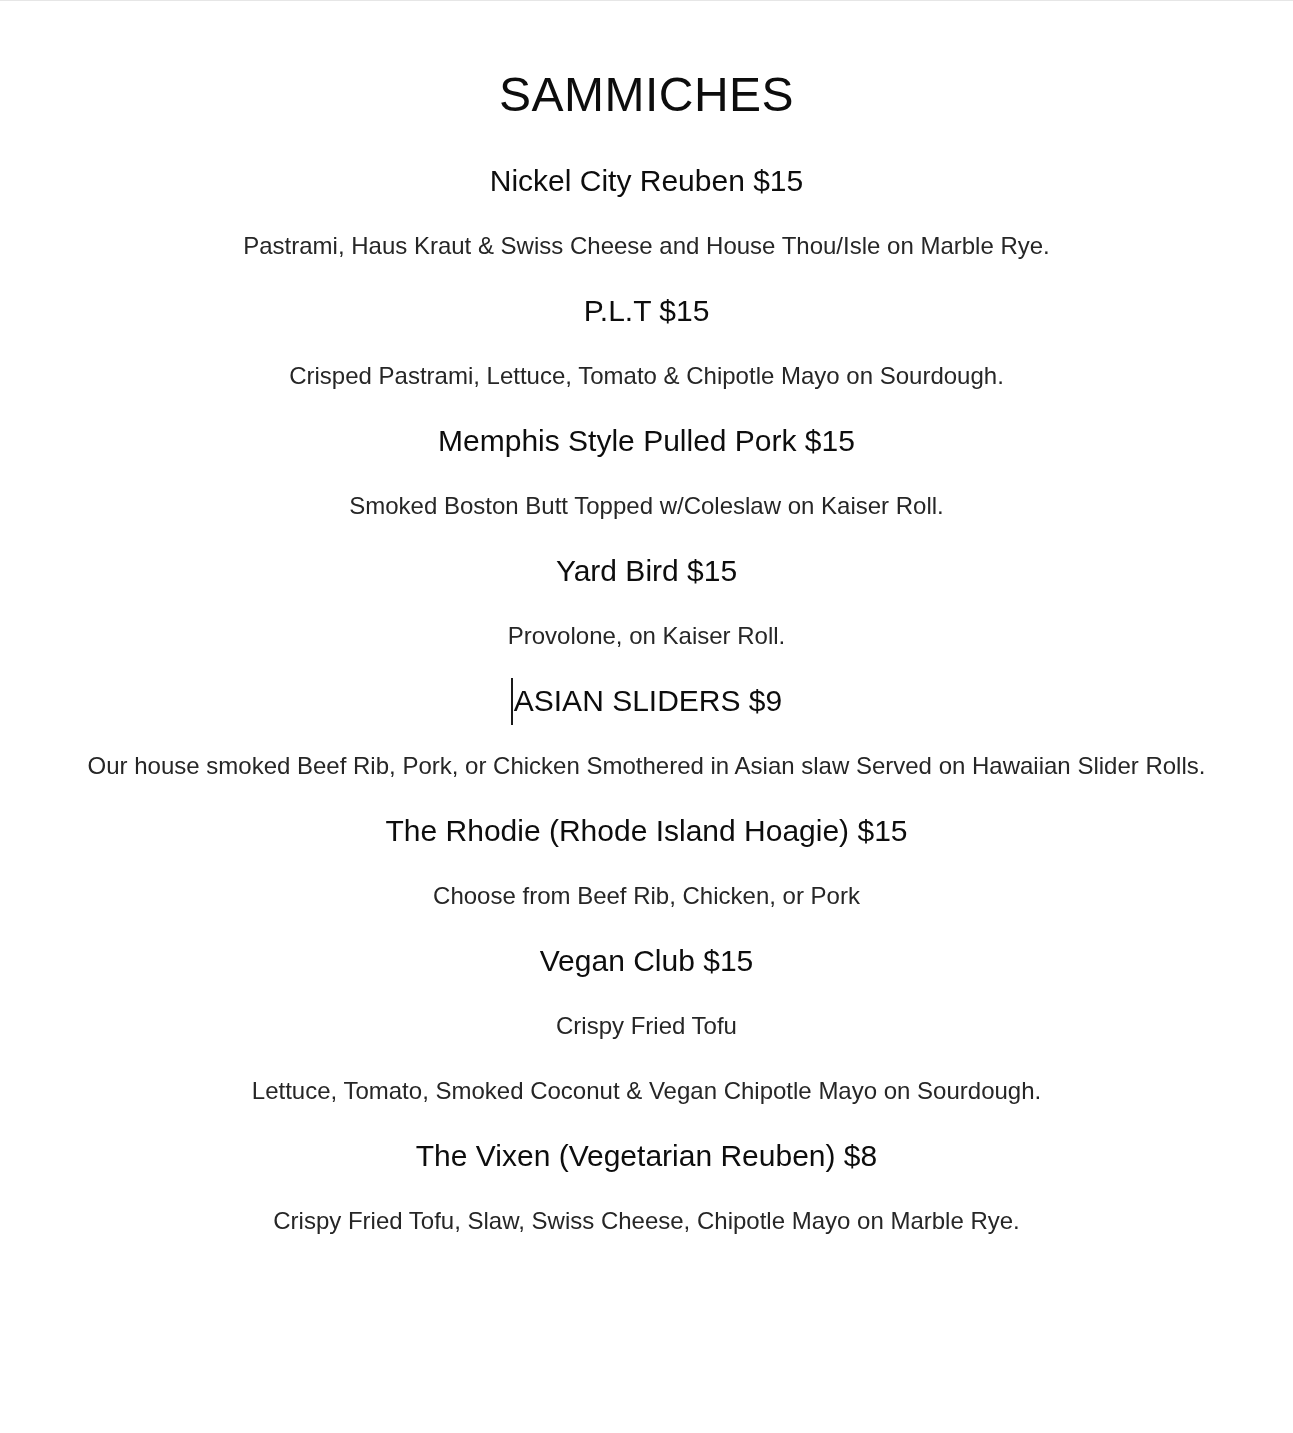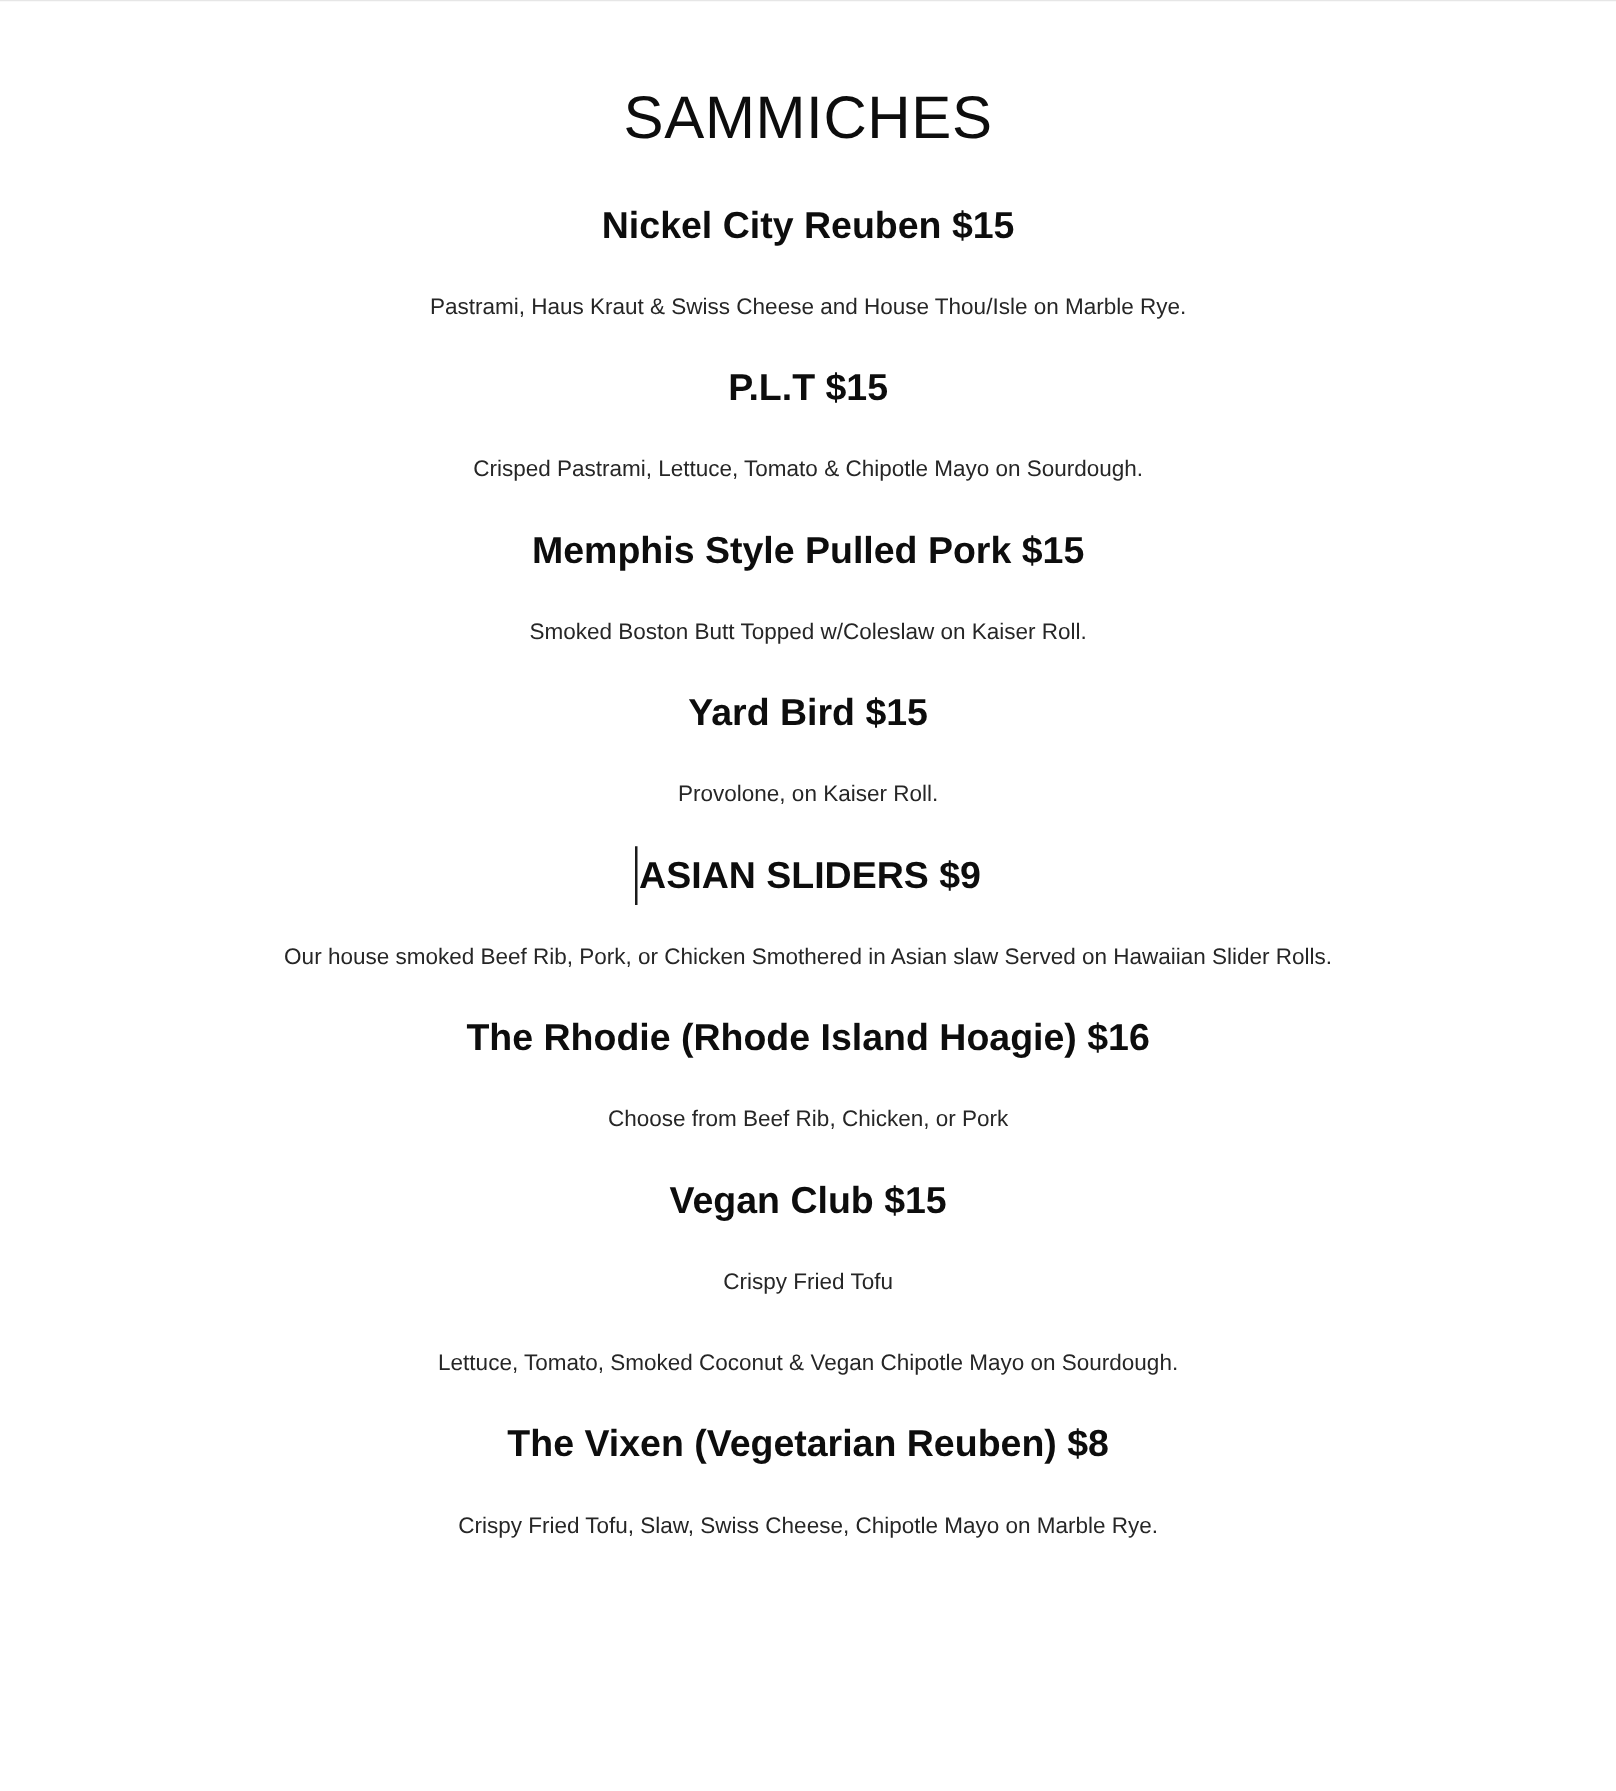--- a/index.html
+++ b/index.html
@@ -29,26 +29,26 @@
     margin: 0 0 14px 0;
     font-size: 48px;
     font-weight: 400;
     line-height: 78px;
     color: #0d0d0d;
     letter-spacing: 0.5px;
   }
   p.line {
     margin: 0;
     line-height: 65px;
-    font-size: 18px;
+    font-size: 24px;
     white-space: nowrap;
   }
   p.heading {
     font-size: 30px;
-    font-weight: 700;
+    font-weight: 400;
     color: #0d0d0d;
   }
   .gap-before {
     margin-top: 18px;
   }
   .caret {
     display: inline-block;
     width: 2px;
     height: 47px;
     background: #1a1a1a;
@@ -74,21 +74,21 @@
 
   <p class="line heading">Memphis Style Pulled Pork $15</p>
   <p class="line">Smoked Boston Butt Topped w/Coleslaw on Kaiser Roll.</p>
 
   <p class="line heading">Yard Bird $15</p>
   <p class="line">Provolone, on Kaiser Roll.</p>
 
   <p class="line heading"><span class="caret"></span><span>ASIAN SLIDERS $9</span></p>
   <p class="line">Our house smoked Beef Rib, Pork, or Chicken Smothered in Asian slaw Served on Hawaiian Slider Rolls.</p>
 
-  <p class="line heading gap-before">The Rhodie (Rhode Island Hoagie) $16</p>
+  <p class="line heading gap-before">The Rhodie (Rhode Island Hoagie) $15</p>
   <p class="line">Choose from Beef Rib, Chicken, or Pork</p>
 
   <p class="line heading">Vegan Club $15</p>
   <p class="line">Crispy Fried Tofu</p>
   <p class="line">Lettuce, Tomato, Smoked Coconut &amp; Vegan Chipotle Mayo on Sourdough.</p>
 
   <p class="line heading">The Vixen (Vegetarian Reuben) $8</p>
   <p class="line">Crispy Fried Tofu, Slaw, Swiss Cheese, Chipotle Mayo on Marble Rye.</p>
 
 </div>

